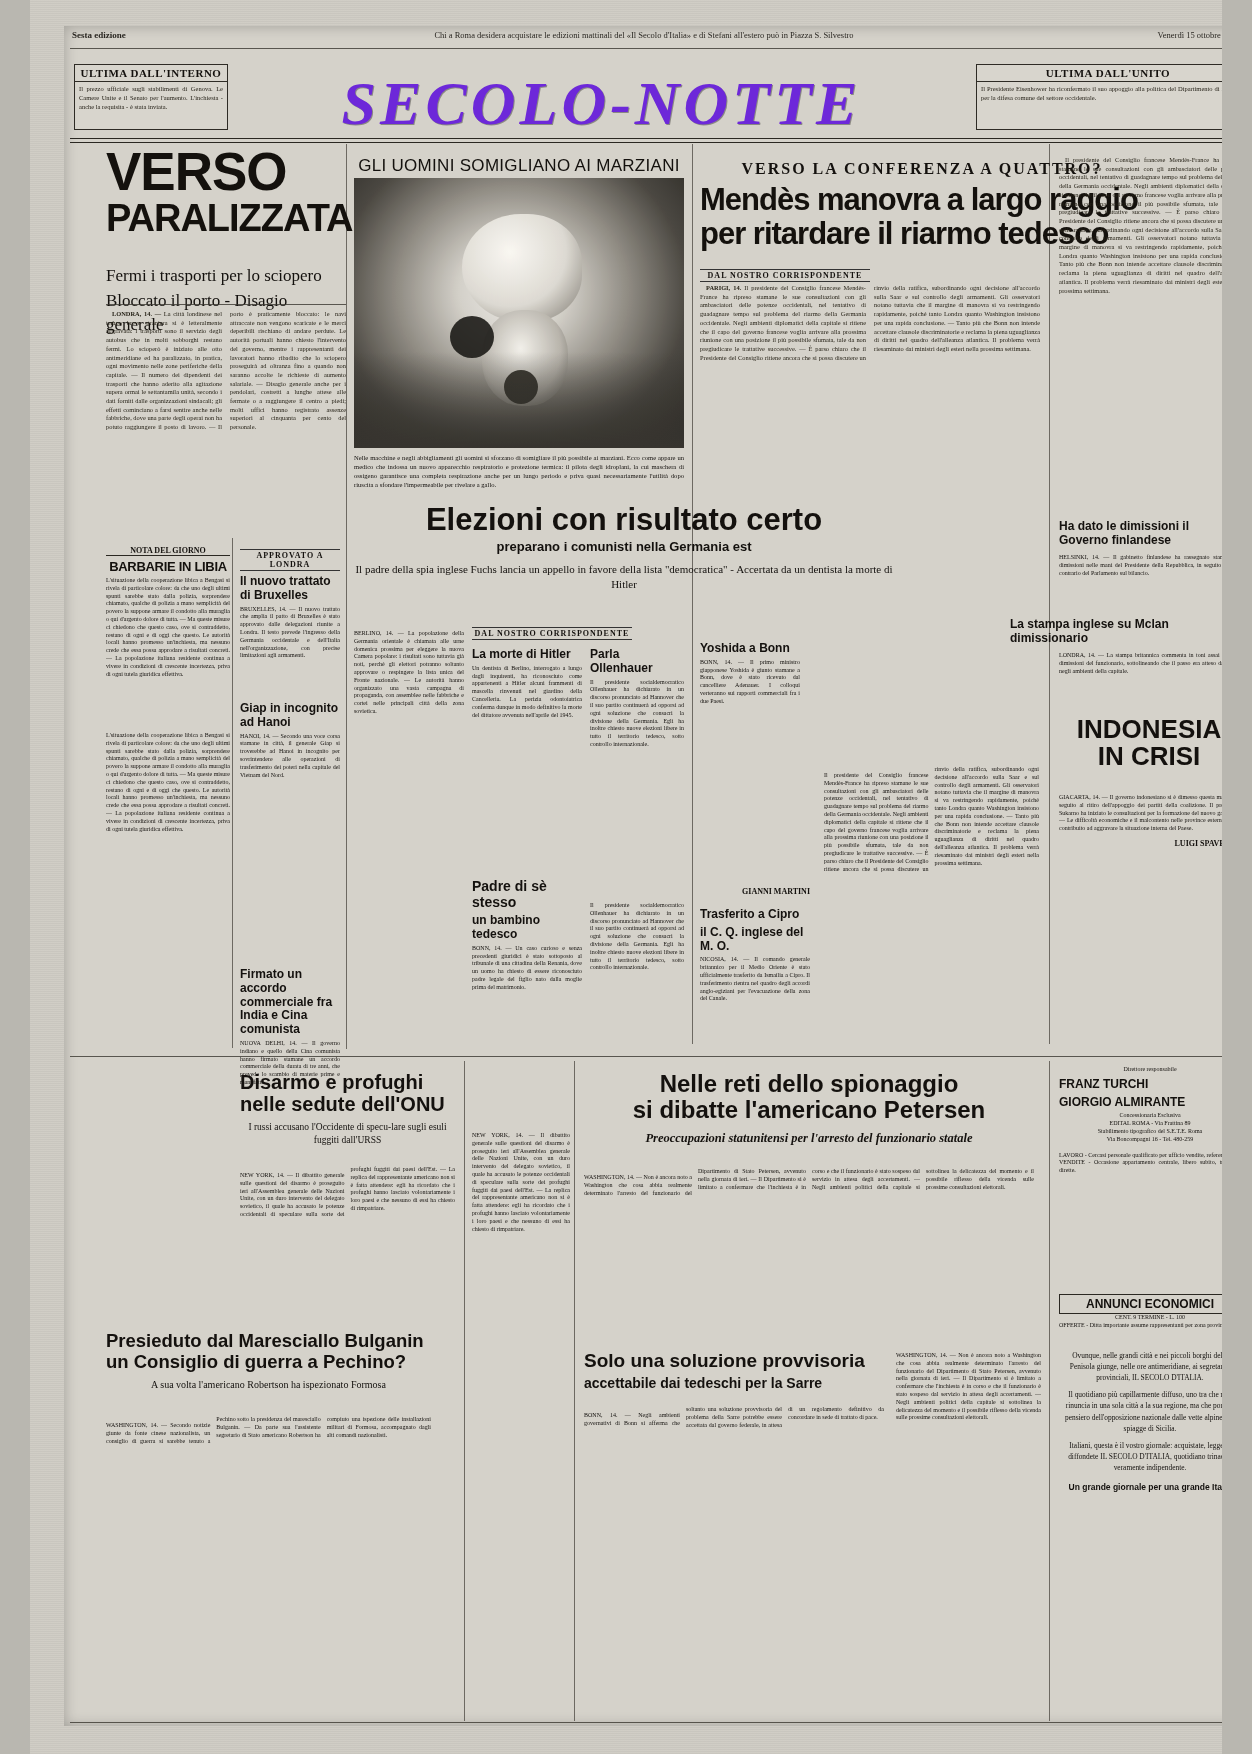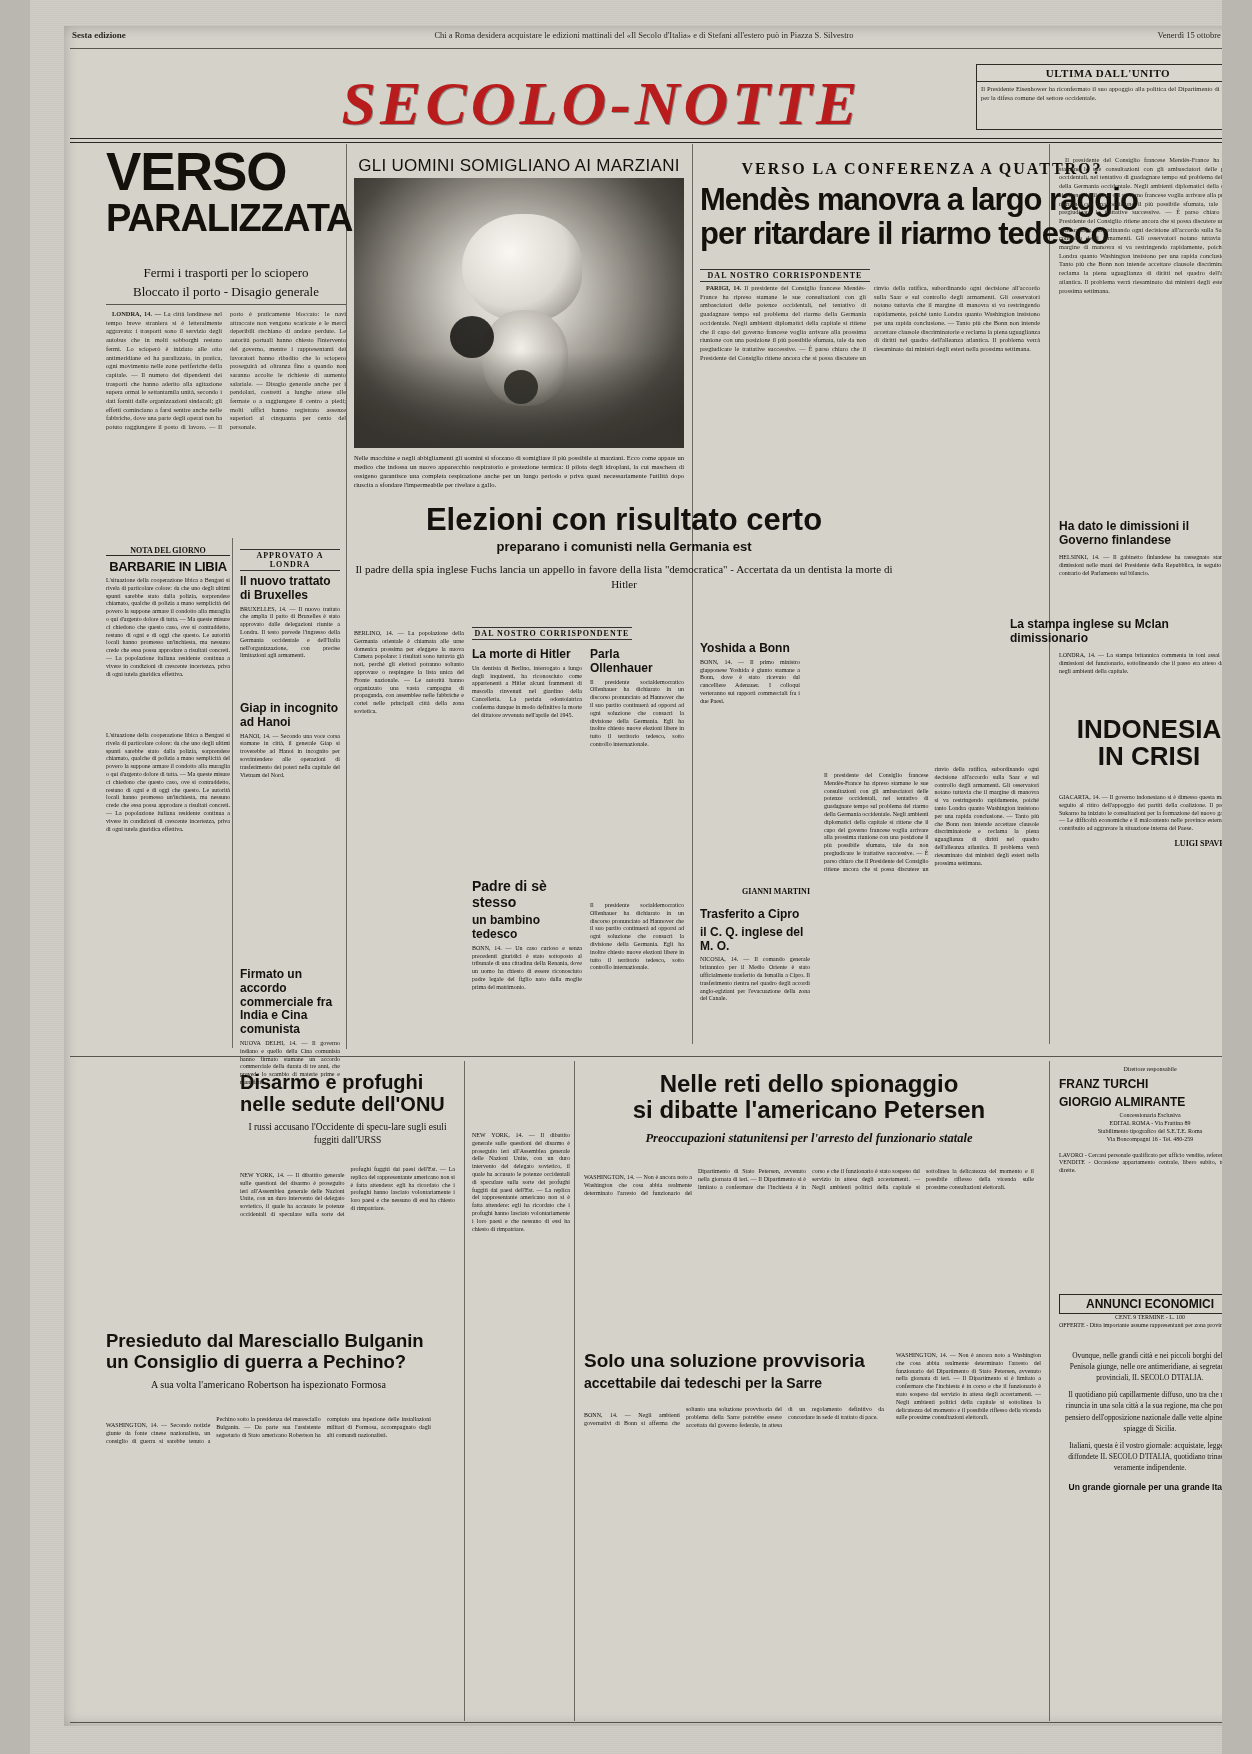--- a/index.html
+++ b/index.html
@@ -17,41 +17,41 @@
   .vr{position:absolute;width:1px;background:#4a463f;opacity:.75;}
   .hr{position:absolute;height:1px;background:#3a372f;opacity:.8;}
   .hr2{position:absolute;height:3px;border-top:1px solid #2b2822;border-bottom:1px solid #2b2822;background:transparent;}
 
   .masthead{
     position:absolute;left:175px;top:44px;width:725px;height:66px;
     display:flex;align-items:center;justify-content:center;
   }
   .masthead .title{
     font-family:"Liberation Serif", serif;font-weight:bold;font-style:italic;
-    font-size:62px;letter-spacing:4px;color:#b91c1c;
+    font-size:62px;letter-spacing:4px;color:#6d28d9;
     text-shadow:1px 1px 0 rgba(0,0,0,.35);
     white-space:nowrap;
   }
   .toprow{position:absolute;left:0;top:0;width:100%;height:22px;font-size:9px;color:#2a2722;}
   .toprow .l{position:absolute;left:8px;top:4px;font-weight:bold;}
   .toprow .c{position:absolute;left:300px;top:4px;width:560px;text-align:center;font-size:8.5px;}
   .toprow .r{position:absolute;right:8px;top:4px;font-size:8.5px;}
 
   .boxed{position:absolute;border:1px solid #2e2b25;background:rgba(255,255,255,.07);}
   .boxed .bt{font-weight:bold;font-size:11px;text-align:center;padding:2px 0;border-bottom:1px solid #2e2b25;letter-spacing:.5px;}
   .boxed .bx{font-size:6.5px;line-height:1.35;padding:3px 4px;text-align:justify;color:#262219;}
 
   h1.big{
     font-family:"Liberation Sans", sans-serif;font-weight:bold;margin:0;
     line-height:.92;letter-spacing:-1px;color:#14110d;
   }
   .hd-londra{position:absolute;left:42px;top:122px;width:240px;}
   .hd-londra .l1{font-size:53px;}
   .hd-londra .l2{font-size:38px;margin-top:4px;}
-  .sub-londra{position:absolute;left:42px;top:238px;width:240px;text-align:center;font-size:13px;line-height:1.45;font-family:"Liberation Serif",serif;}
+  .sub-londra{position:absolute;left:42px;top:238px;width:240px;font-size:17px;line-height:1.45;font-family:"Liberation Serif",serif;}
 
   .photo-cap{position:absolute;left:290px;top:130px;width:330px;}
   .photo-cap .ph-title{font-family:"Liberation Sans",sans-serif;font-size:17px;font-weight:normal;text-align:center;letter-spacing:.3px;}
   .photo{position:absolute;left:290px;top:152px;width:330px;height:270px;background:
      radial-gradient(ellipse at 48% 42%, #e9e7e2 0%, #cfccc5 22%, #8e8a82 48%, #4e4b45 72%, #2b2925 100%);
      filter:contrast(1.05);
   }
   .photo .blob{position:absolute;left:108px;top:36px;width:120px;height:108px;border-radius:52% 48% 46% 54%;background:radial-gradient(ellipse at 40% 35%,#f3f1ec,#d8d5ce 55%,#9a968e 85%);}
   .photo .blob2{position:absolute;left:128px;top:132px;width:86px;height:96px;border-radius:46%;background:radial-gradient(ellipse at 45% 40%,#eceae4,#b5b1a9 60%,#6d6a63 95%);}
   .photo .dark{position:absolute;left:96px;top:138px;width:44px;height:42px;border-radius:50%;background:#1d1b18;opacity:.88;}
@@ -113,20 +113,24 @@
 <div id="page">
  <div class="sheet">
 
   <div class="toprow">
     <div class="l">Sesta edizione</div>
     <div class="c">Chi a Roma desidera acquistare le edizioni mattinali del «Il Secolo d'Italia» e di Stefani all'estero può in Piazza S. Silvestro</div>
     <div class="r">Venerdì 15 ottobre 1954</div>
   </div>
   <div class="hr" style="left:6px;top:22px;width:1172px;"></div>
 
+  <div class="boxed" style="left:10px;top:38px;width:152px;height:64px;">
+    <div class="bt">ULTIMA DALL'INTERNO</div>
+    <div class="bx">Il prezzo ufficiale sugli stabilimenti di Genova. Le Camere Unite e il Senato per l'aumento. L'inchiesta - anche la requisita - è stata inviata.</div>
+  </div>
   <div class="boxed" style="left:912px;top:38px;width:262px;height:64px;">
     <div class="bt">ULTIMA DALL'UNITO</div>
     <div class="bx">Il Presidente Eisenhower ha riconfermato il suo appoggio alla politica del Dipartimento di Stato per la difesa comune del settore occidentale.</div>
   </div>
 
   <div class="masthead">
     <div class="title">SECOLO-NOTTE</div>
   </div>
   <div class="hr2" style="left:6px;top:112px;width:1172px;"></div>
 

